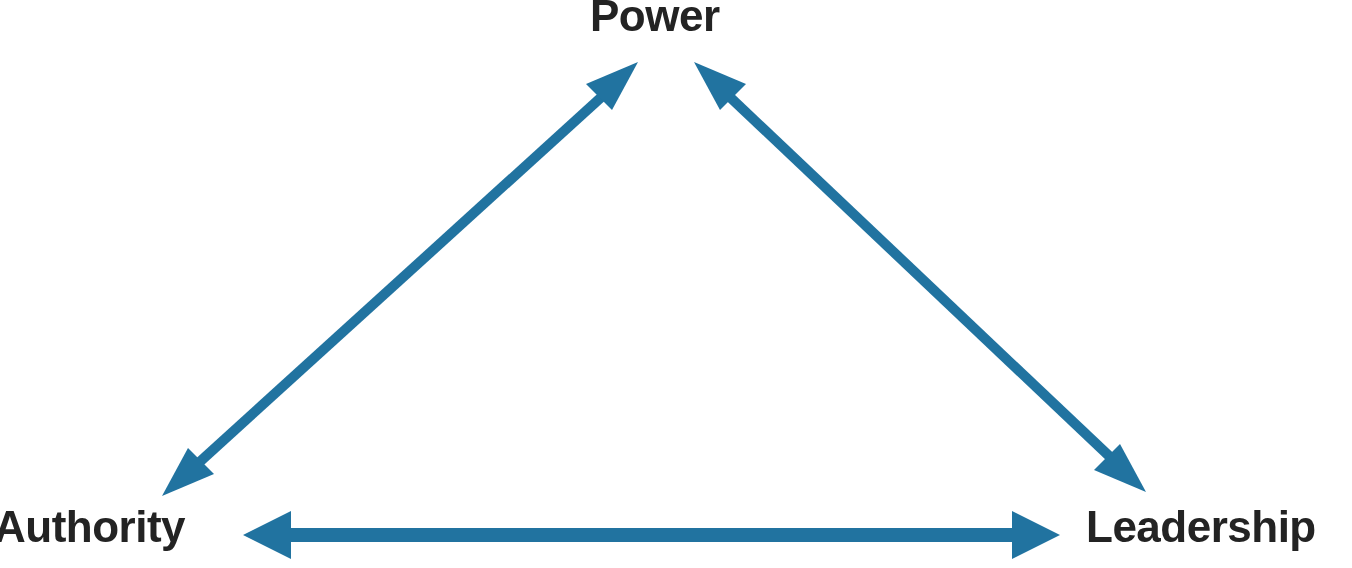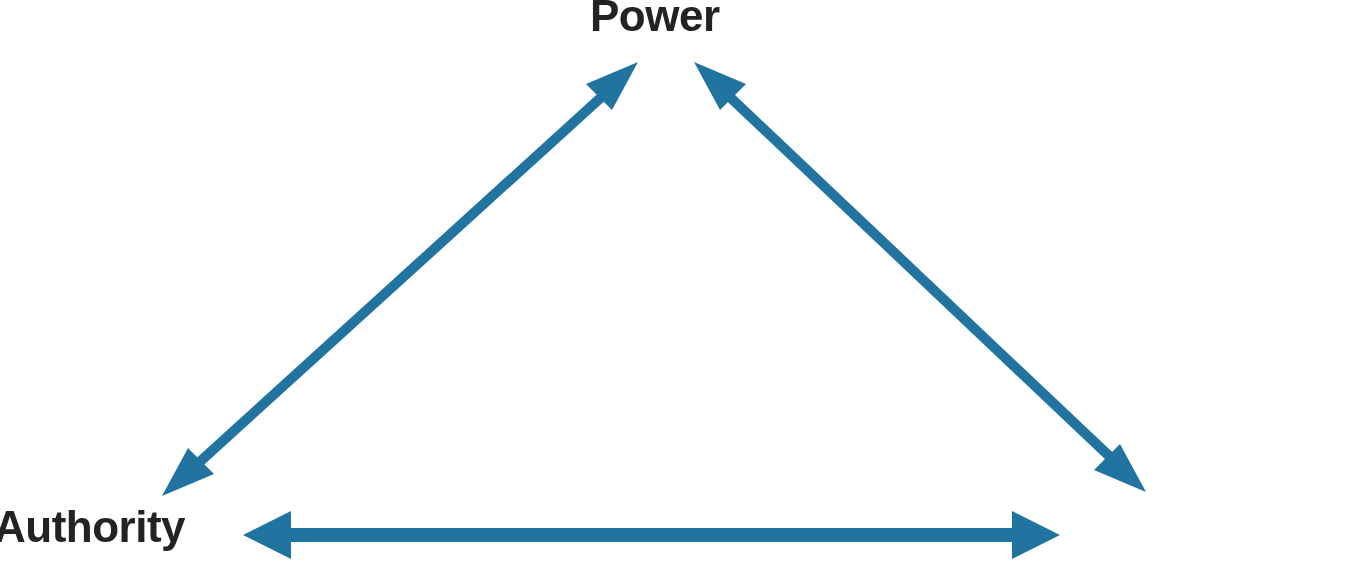--- a/index.html
+++ b/index.html
@@ -76,14 +76,15 @@
       <polygon points="243,535 291,511 291,559" fill="#2173A0"></polygon>
       <polygon points="1060,535 1012,511 1012,559" fill="#2173A0"></polygon>
     </g>
 
   </svg>
 
   <div class="node-label" id="label-power">Power</div>
 
   <div class="node-label" id="label-authority">Authority</div>
 
+  <div class="node-label" id="label-leadership">Leadership</div>
 
 </div>
 
 </body></html>

